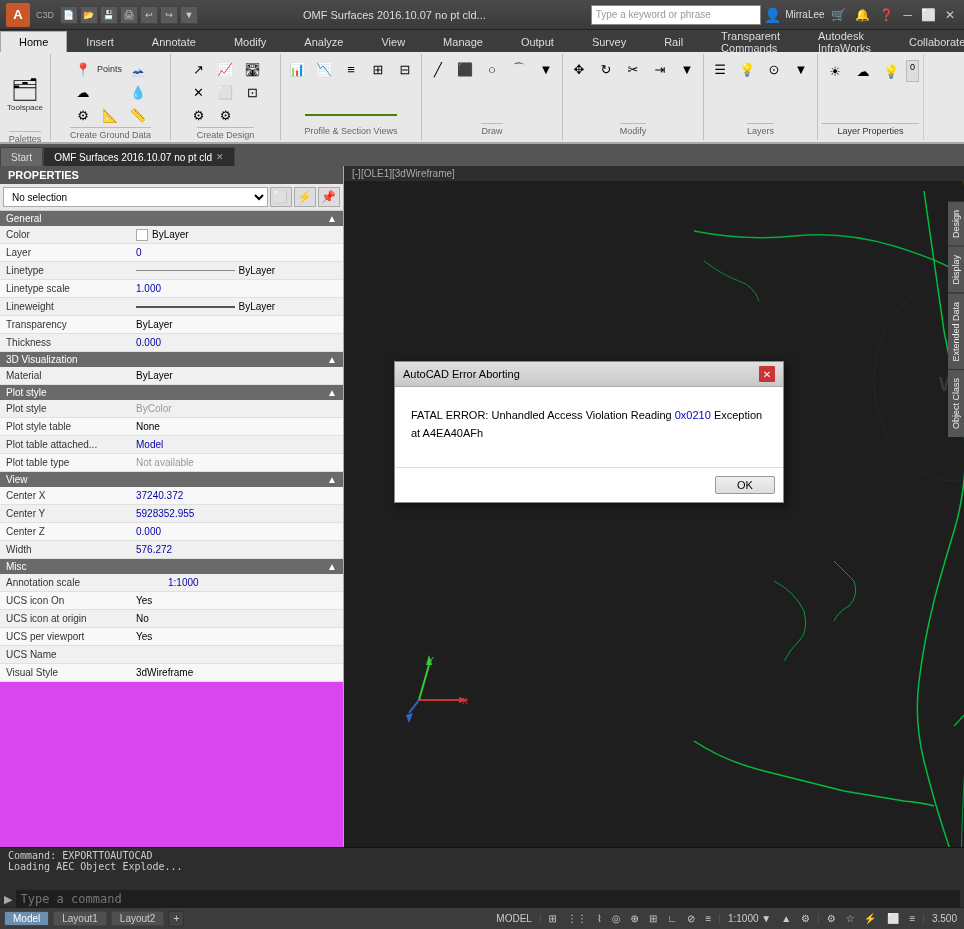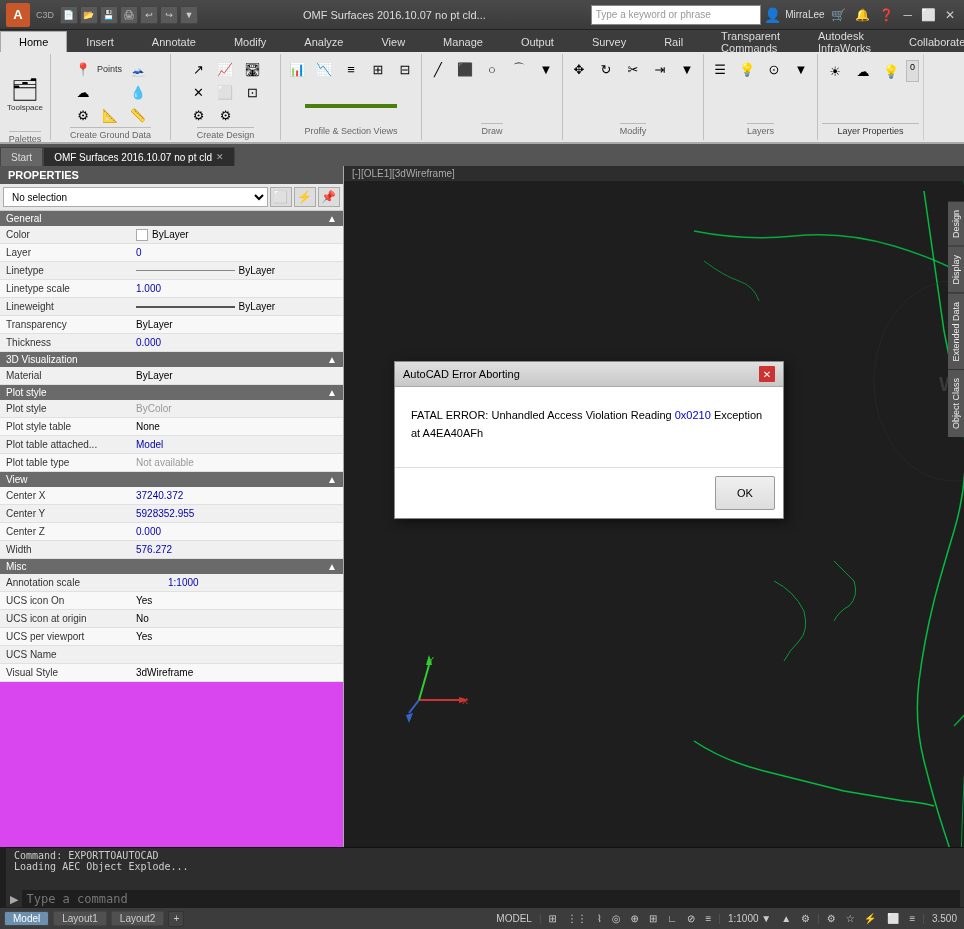--- a/index.html
+++ b/index.html
@@ -312,35 +312,34 @@
       min-height: 80px;
     }
     .error-highlight { color: #0000cc; }
     #error-dialog-footer {
       padding: 8px;
       display: flex;
       justify-content: flex-end;
       border-top: 1px solid #ddd;
     }
     .dialog-ok-btn {
-      width: 60px; height: 34px;
+      width: 60px; height: 18px;
       background: linear-gradient(to bottom, #f0f0f0, #ddd);
       border: 1px solid #999;
       display: flex; align-items: center; justify-content: center;
       cursor: pointer;
       font-size: 11px;
       border-radius: 2px;
     }
 
     
     #command-area {
       background: #2d2d2d;
       border-top: 1px solid #111;
       height: 60px;
-      margin-left: 6px;
     }
     #command-log {
       height: 40px;
       padding: 2px 8px;
       font-size: 10px;
       color: #ccc;
       font-family: monospace;
     }
     #command-input-row {
       display: flex;
@@ -563,21 +562,21 @@
   <div class="ribbon-group" style="flex-direction:column; justify-content:space-between; min-width:135px;">
     <div style="display:flex; gap:2px; flex-wrap:wrap; padding-top:2px;">
       <div class="ribbon-row" style="flex-wrap:wrap; gap:1px;">
         <div class="sm-btn">📊</div>
         <div class="sm-btn">📉</div>
         <div class="sm-btn">≡</div>
         <div class="sm-btn">⊞</div>
         <div class="sm-btn">⊟</div>
       </div>
     </div>
-    <div class="rg-label" style="border-top:4px solid #4d7c0f; padding-top:18px; cursor:pointer;">Profile &amp; Section Views</div>
+    <div class="rg-label" style="border-top:2px solid #4d7c0f; padding-top:10px; cursor:pointer;">Profile &amp; Section Views</div>
   </div>
 
   <div class="ribbon-group" style="flex-direction:column; justify-content:space-between; min-width:80px;">
     <div style="display:flex; gap:2px; flex-wrap:wrap; padding-top:2px;">
       <div class="ribbon-row" style="flex-wrap:wrap; gap:1px;">
         <div class="sm-btn">╱</div>
         <div class="sm-btn">⬛</div>
         <div class="sm-btn">○</div>
         <div class="sm-btn">⌒</div>
         <div class="sm-btn">▼</div>

